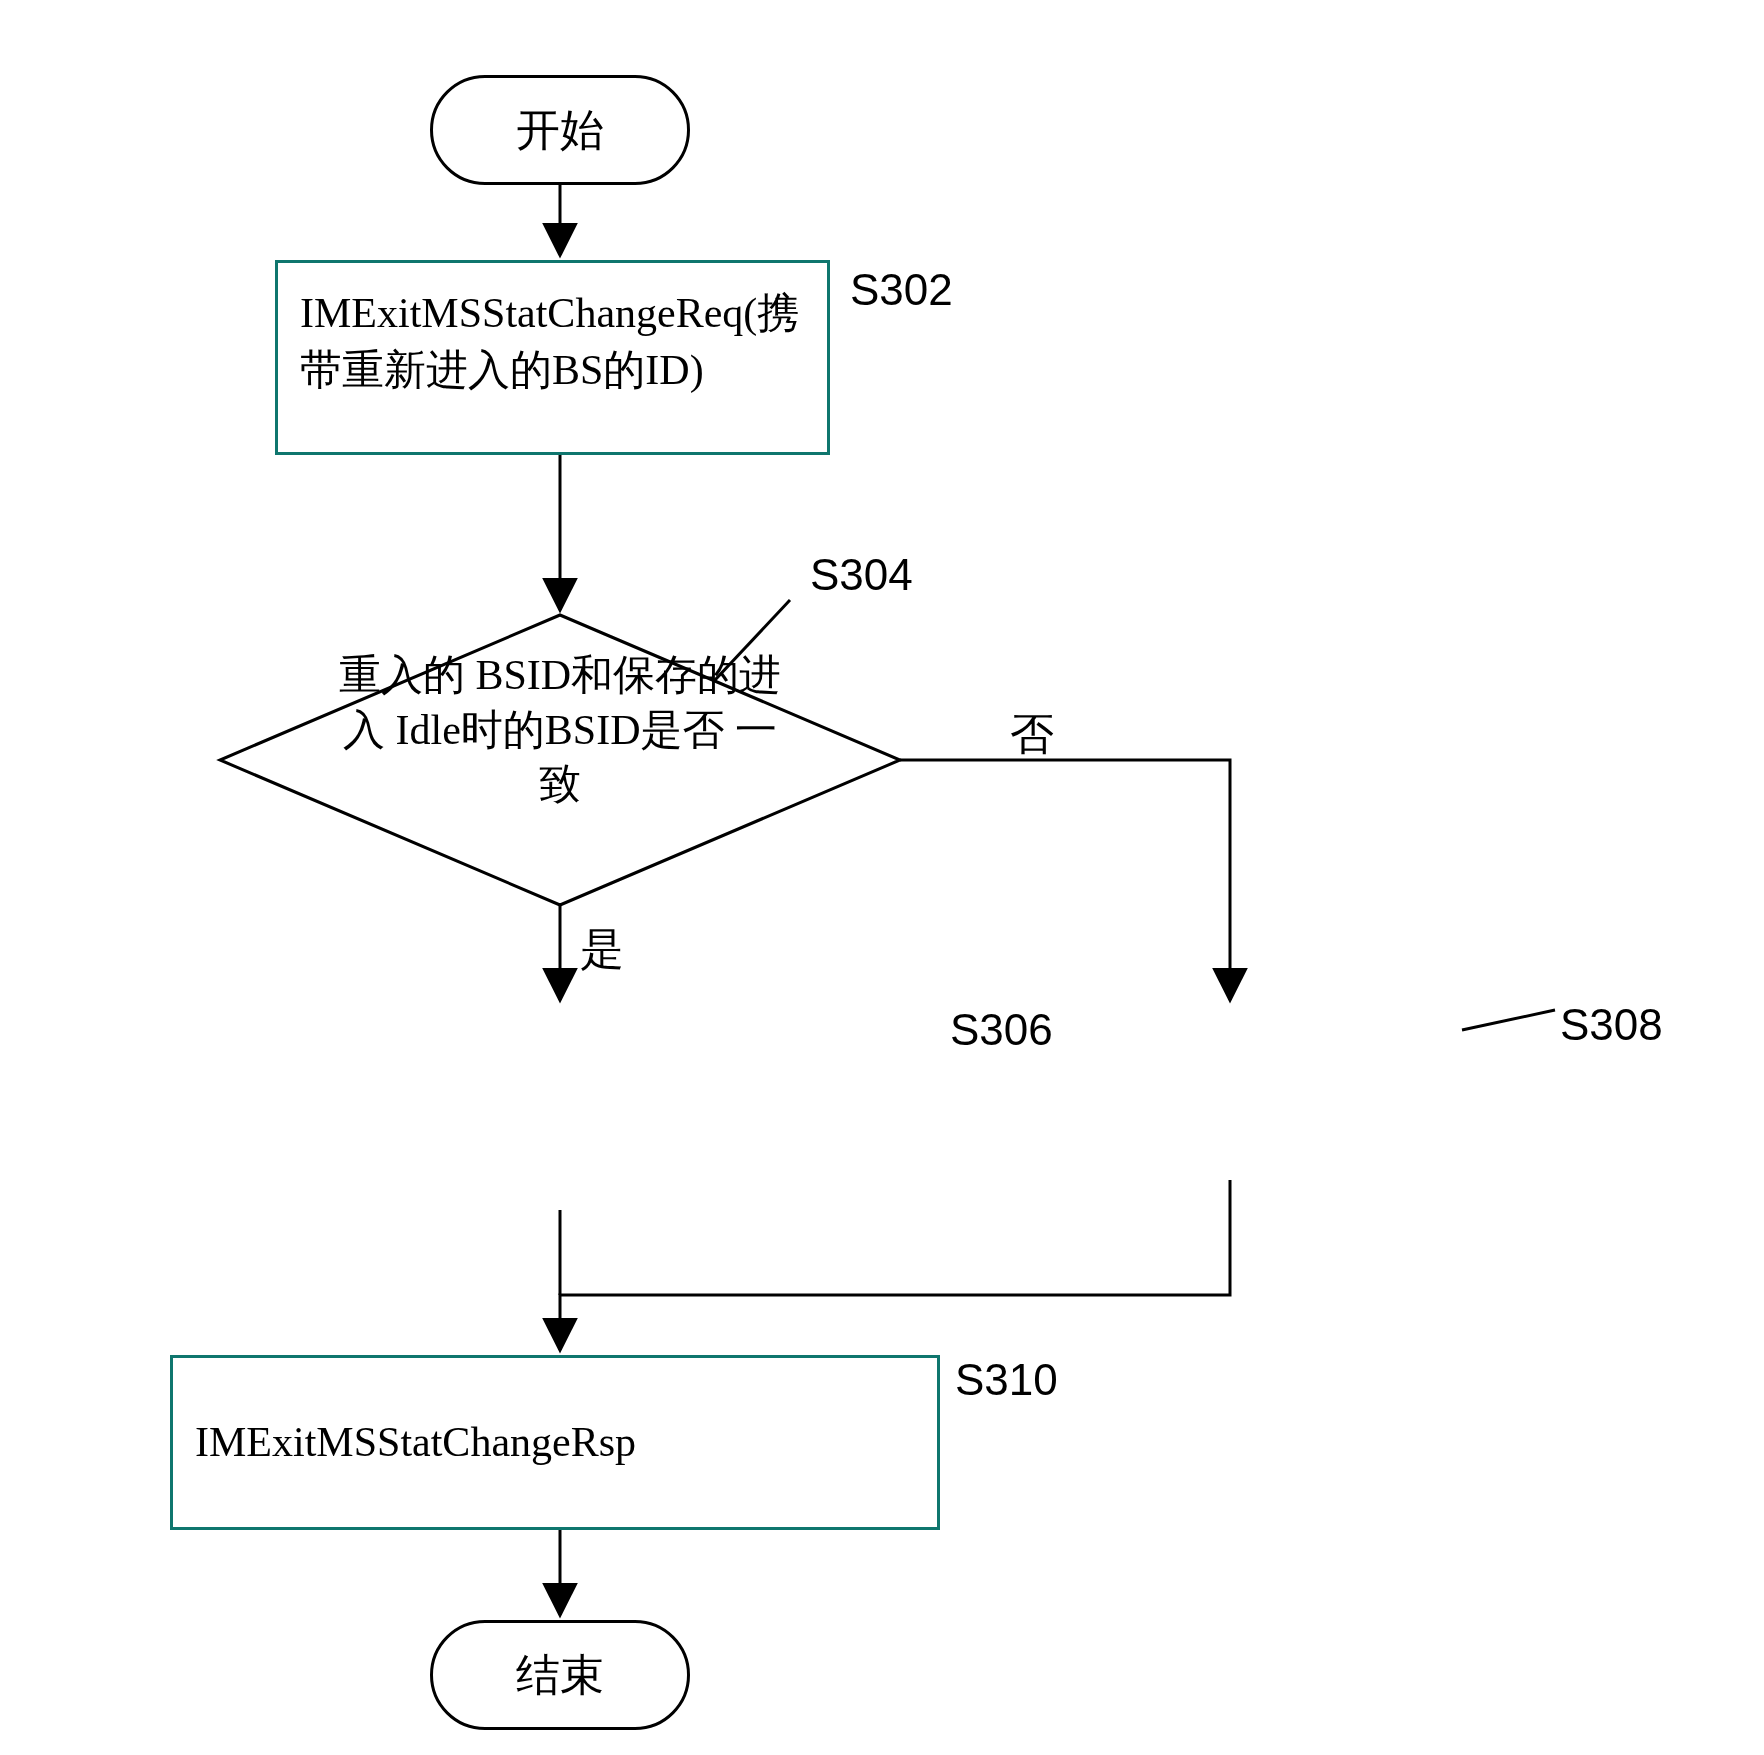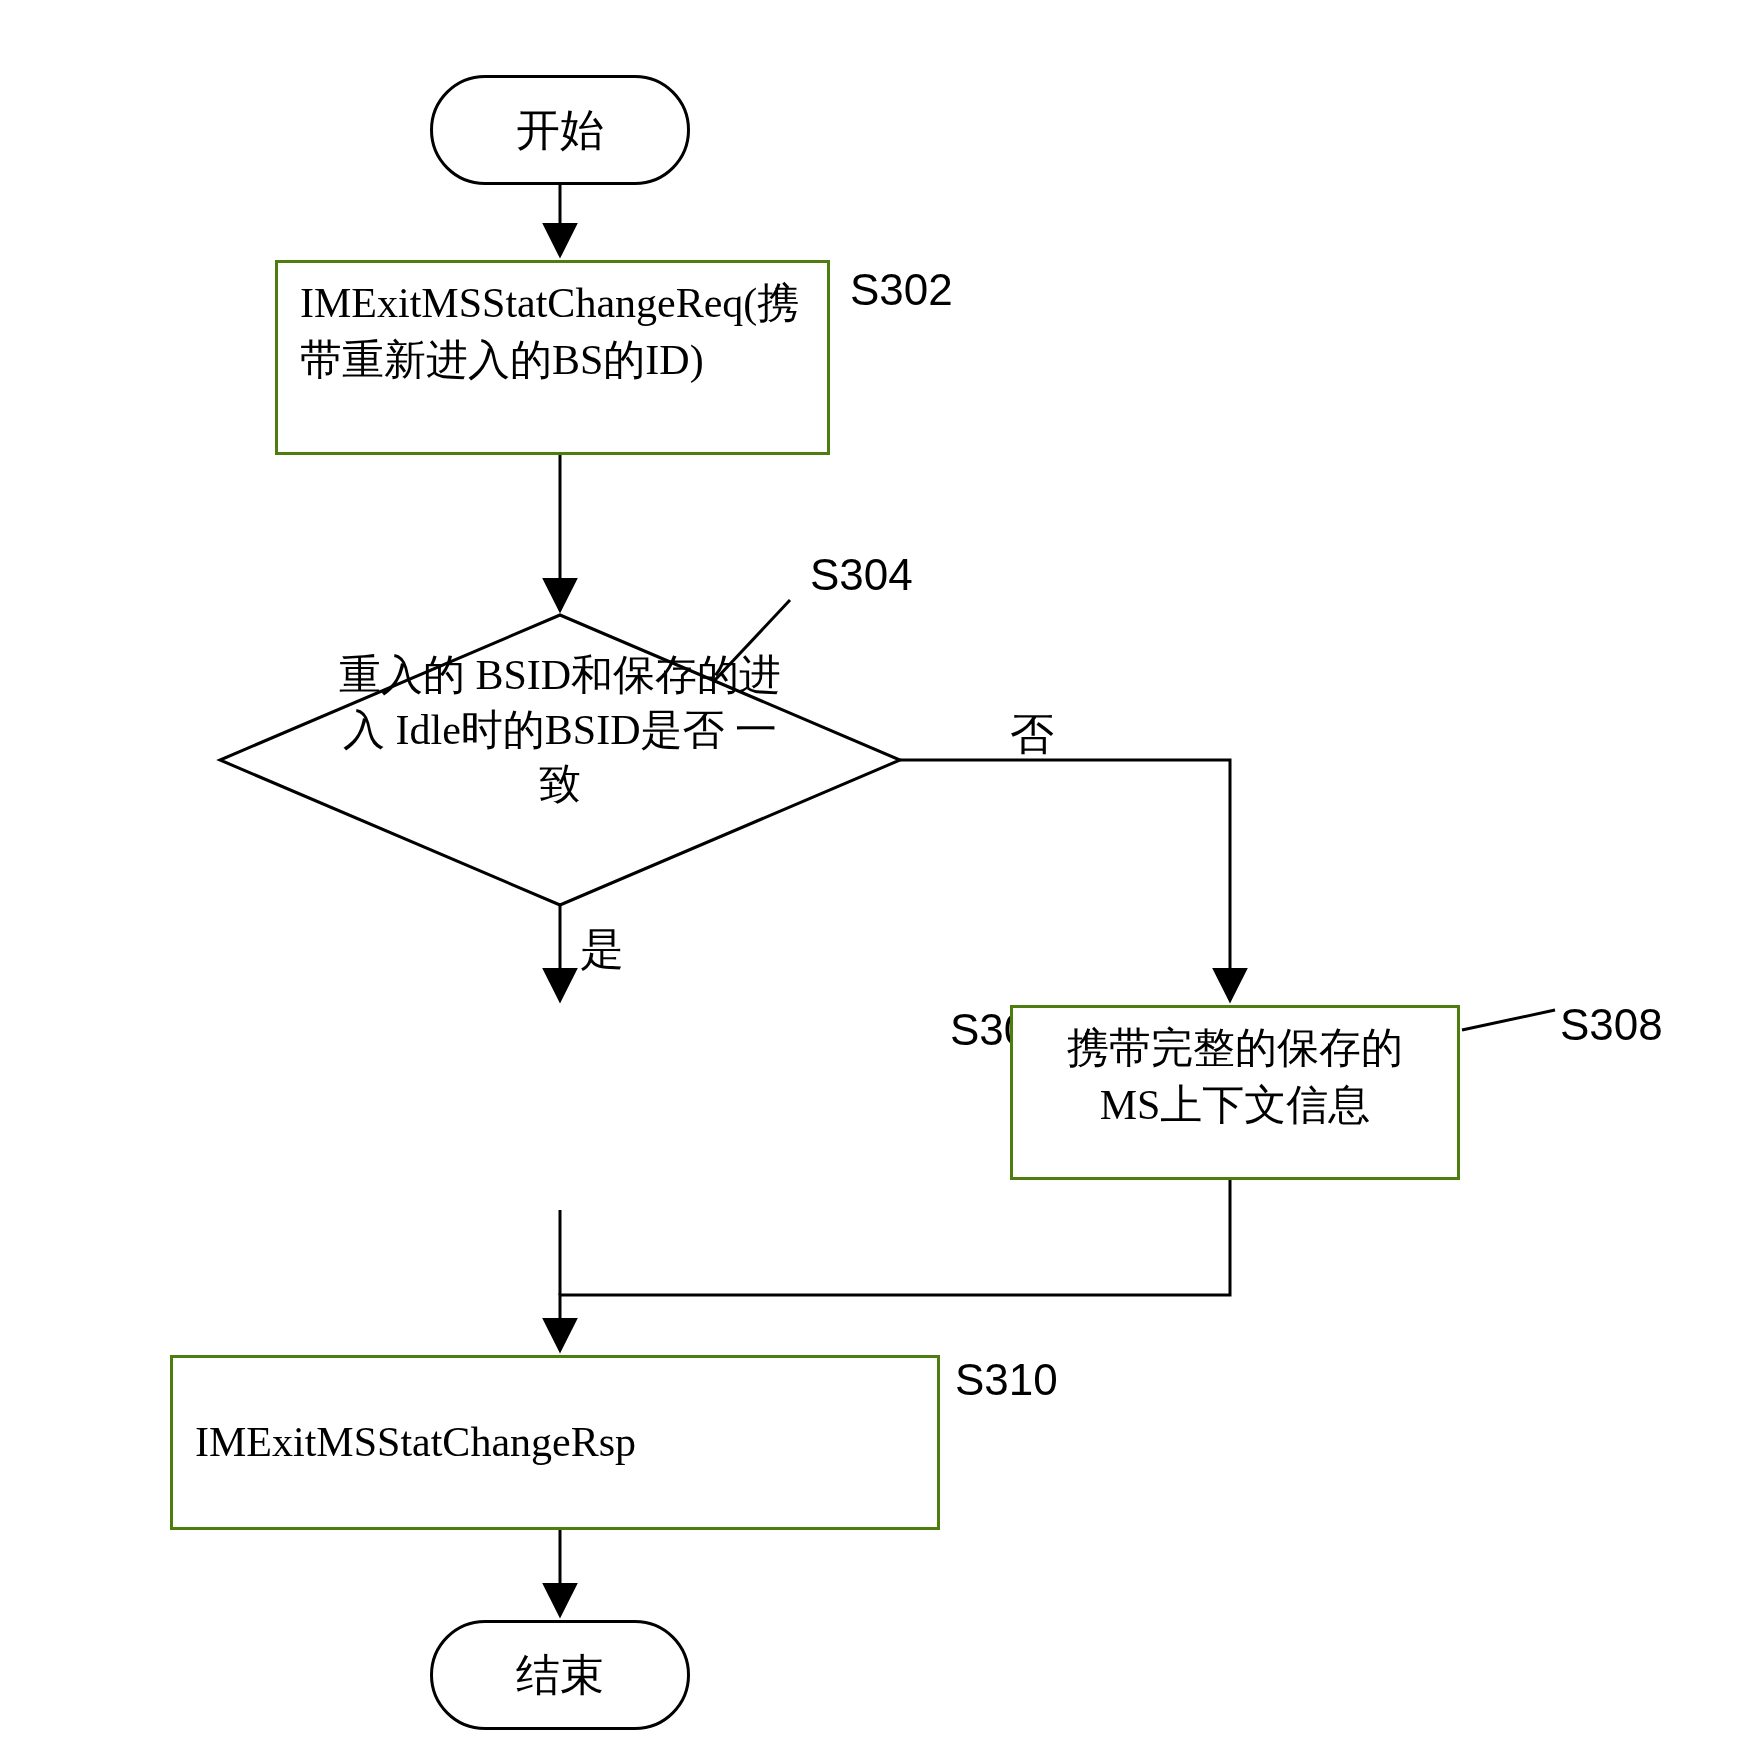--- a/index.html
+++ b/index.html
@@ -20,24 +20,24 @@
     border-radius: 999px;
     text-align: center;
     font-size: 44px;
     background: #fff;
     display: flex;
     align-items: center;
     justify-content: center;
   }
   .process {
     position: absolute;
-    border: 3px solid #4d7c0f;
+    border: 3px solid #0f766e;
     background: #fff;
     font-size: 42px;
-    padding: 12px 22px;
+    padding: 22px 22px;
     line-height: 1.35;
   }
   .label {
     position: absolute;
     font-size: 44px;
     font-family: Liberation Sans, sans-serif;
   }
   .cn {
     position: absolute;
     font-size: 44px;
@@ -106,24 +106,20 @@
 BSID和保存的进入
 Idle时的BSID是否
 一致</div>
   </div>
   <div class="label" style="left:810px; top:550px;">S304</div>
   <div class="cn" style="left:580px; top:920px;">是</div>
   <div class="cn" style="left:1010px; top:705px;">否</div>
 
   <div class="label" style="left:950px; top:1005px;">S306</div>
 
-  <div class="process" style="left:1010px; top:1005px; width:450px; height:175px; text-align:center;">
-    <div>携带完整的保存的
-MS上下文信息</div>
-  </div>
   <div class="label" style="left:1560px; top:1000px;">S308</div>
 
   <div class="process" style="left:170px; top:1355px; width:770px; height:175px; display:flex; align-items:center;">
     <div>IMExitMSStatChangeRsp</div>
   </div>
   <div class="label" style="left:955px; top:1355px;">S310</div>
 
   <div class="terminator" style="left:430px; top:1620px; width:260px; height:110px;">
     <div>结束</div>
   </div>

